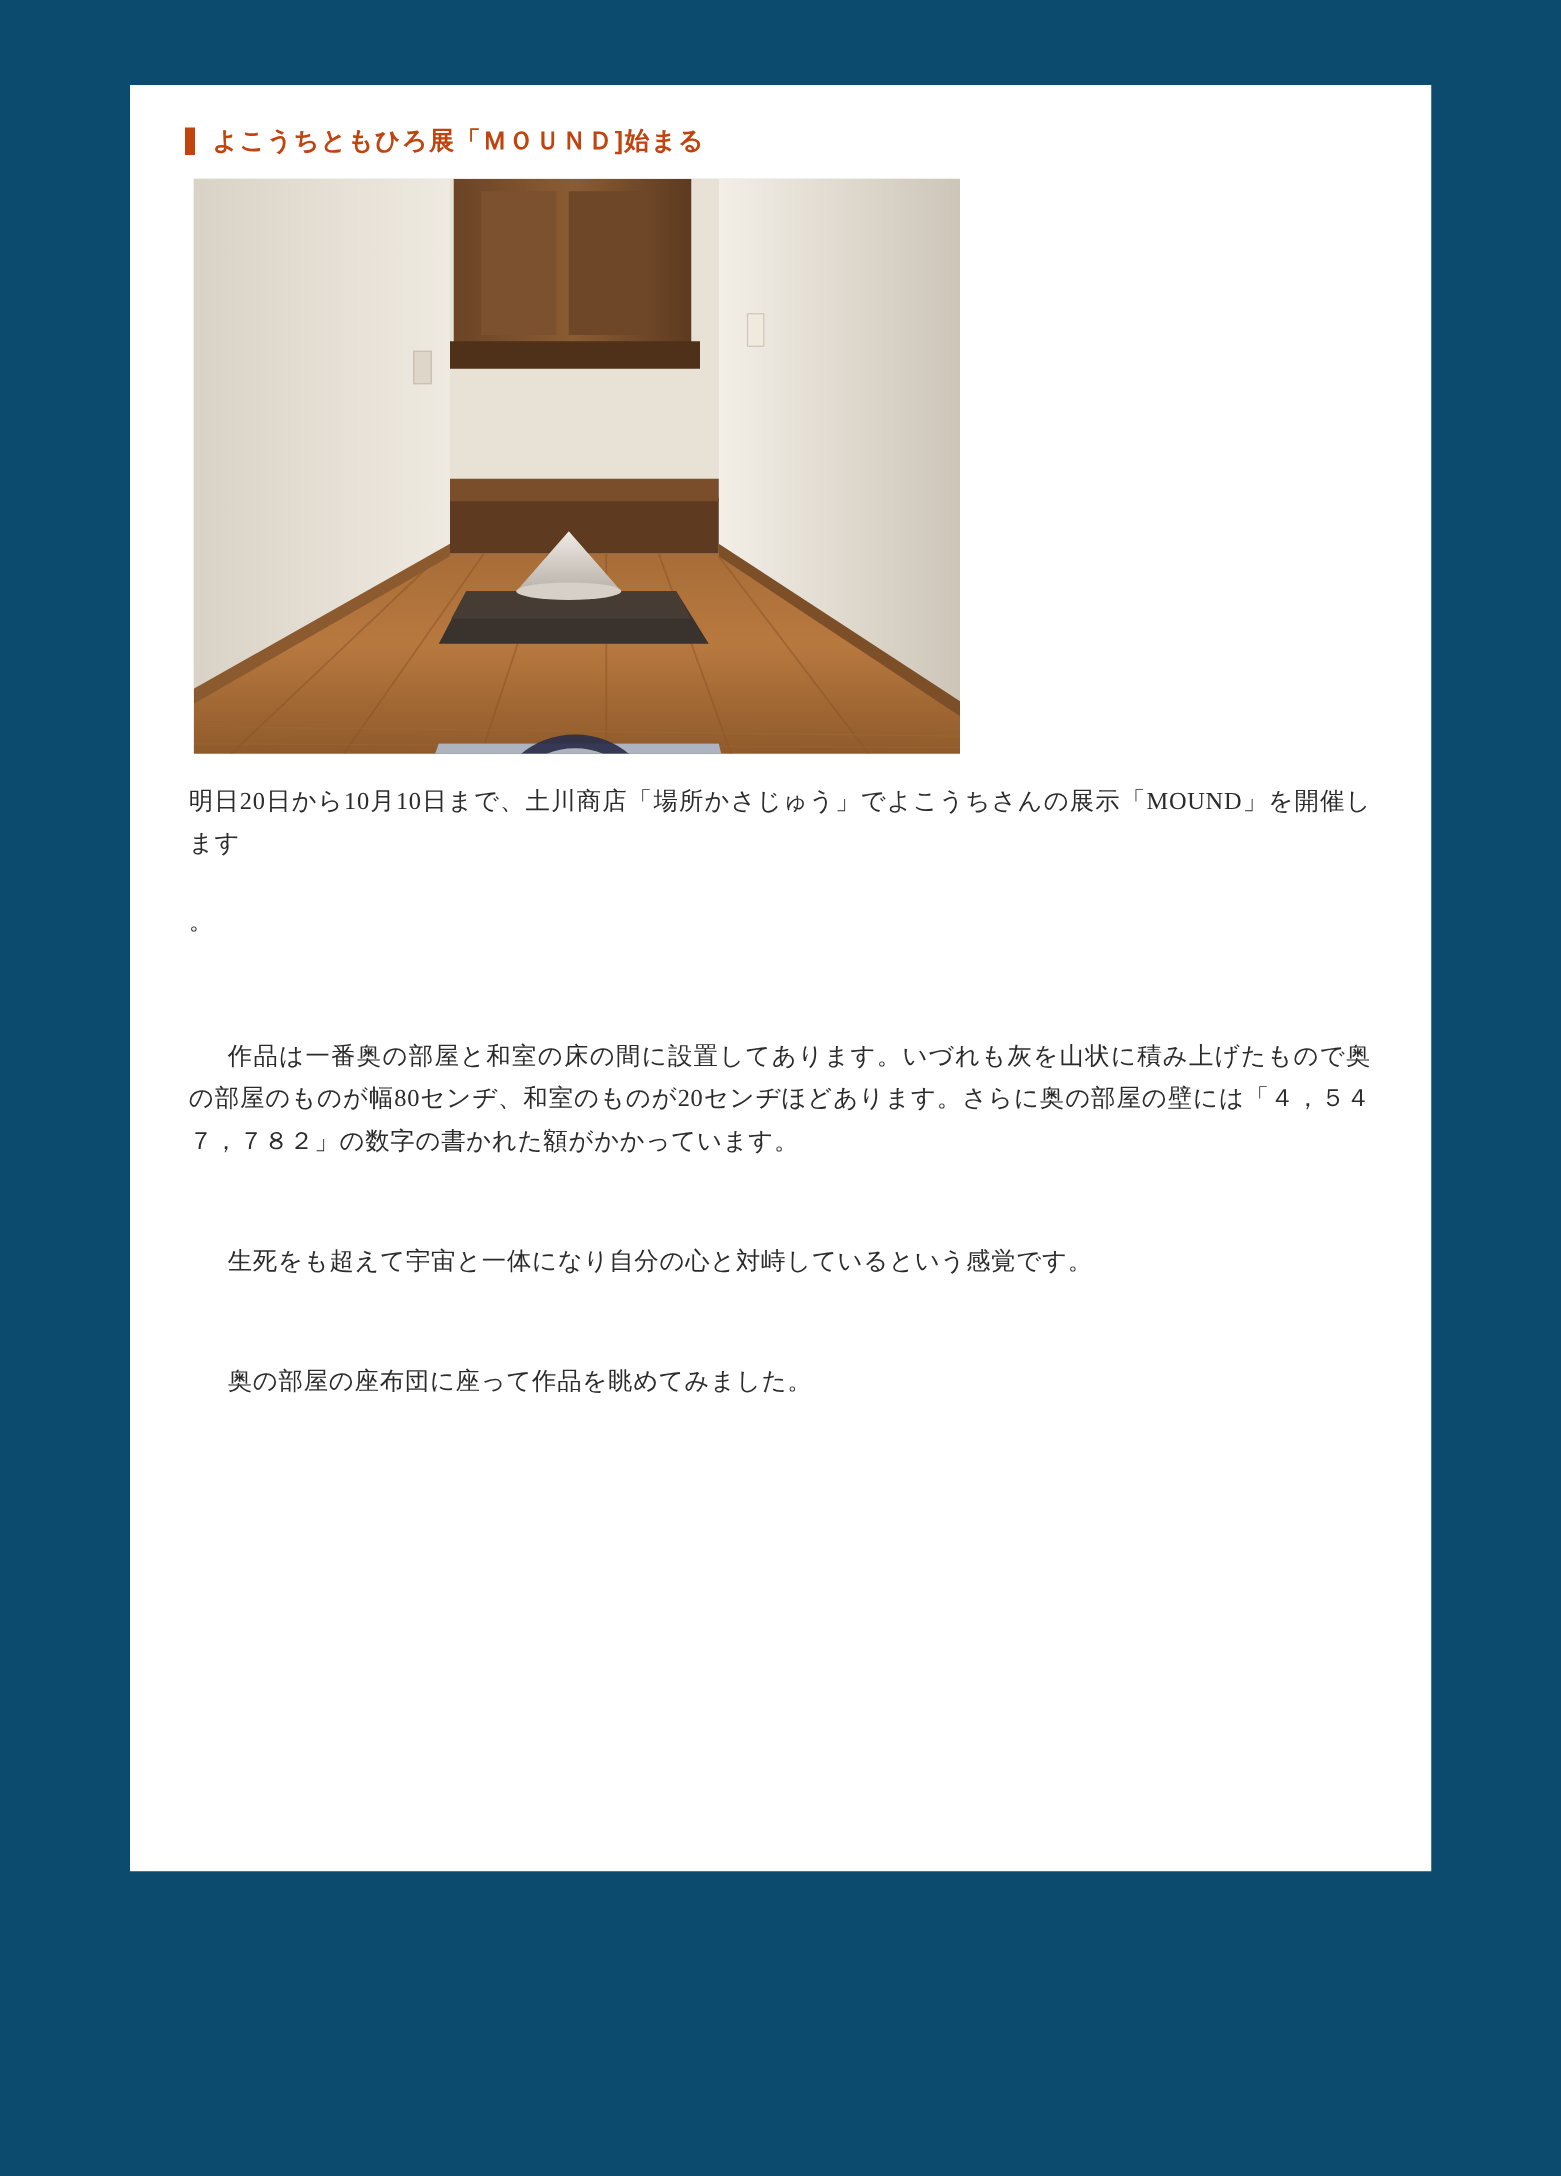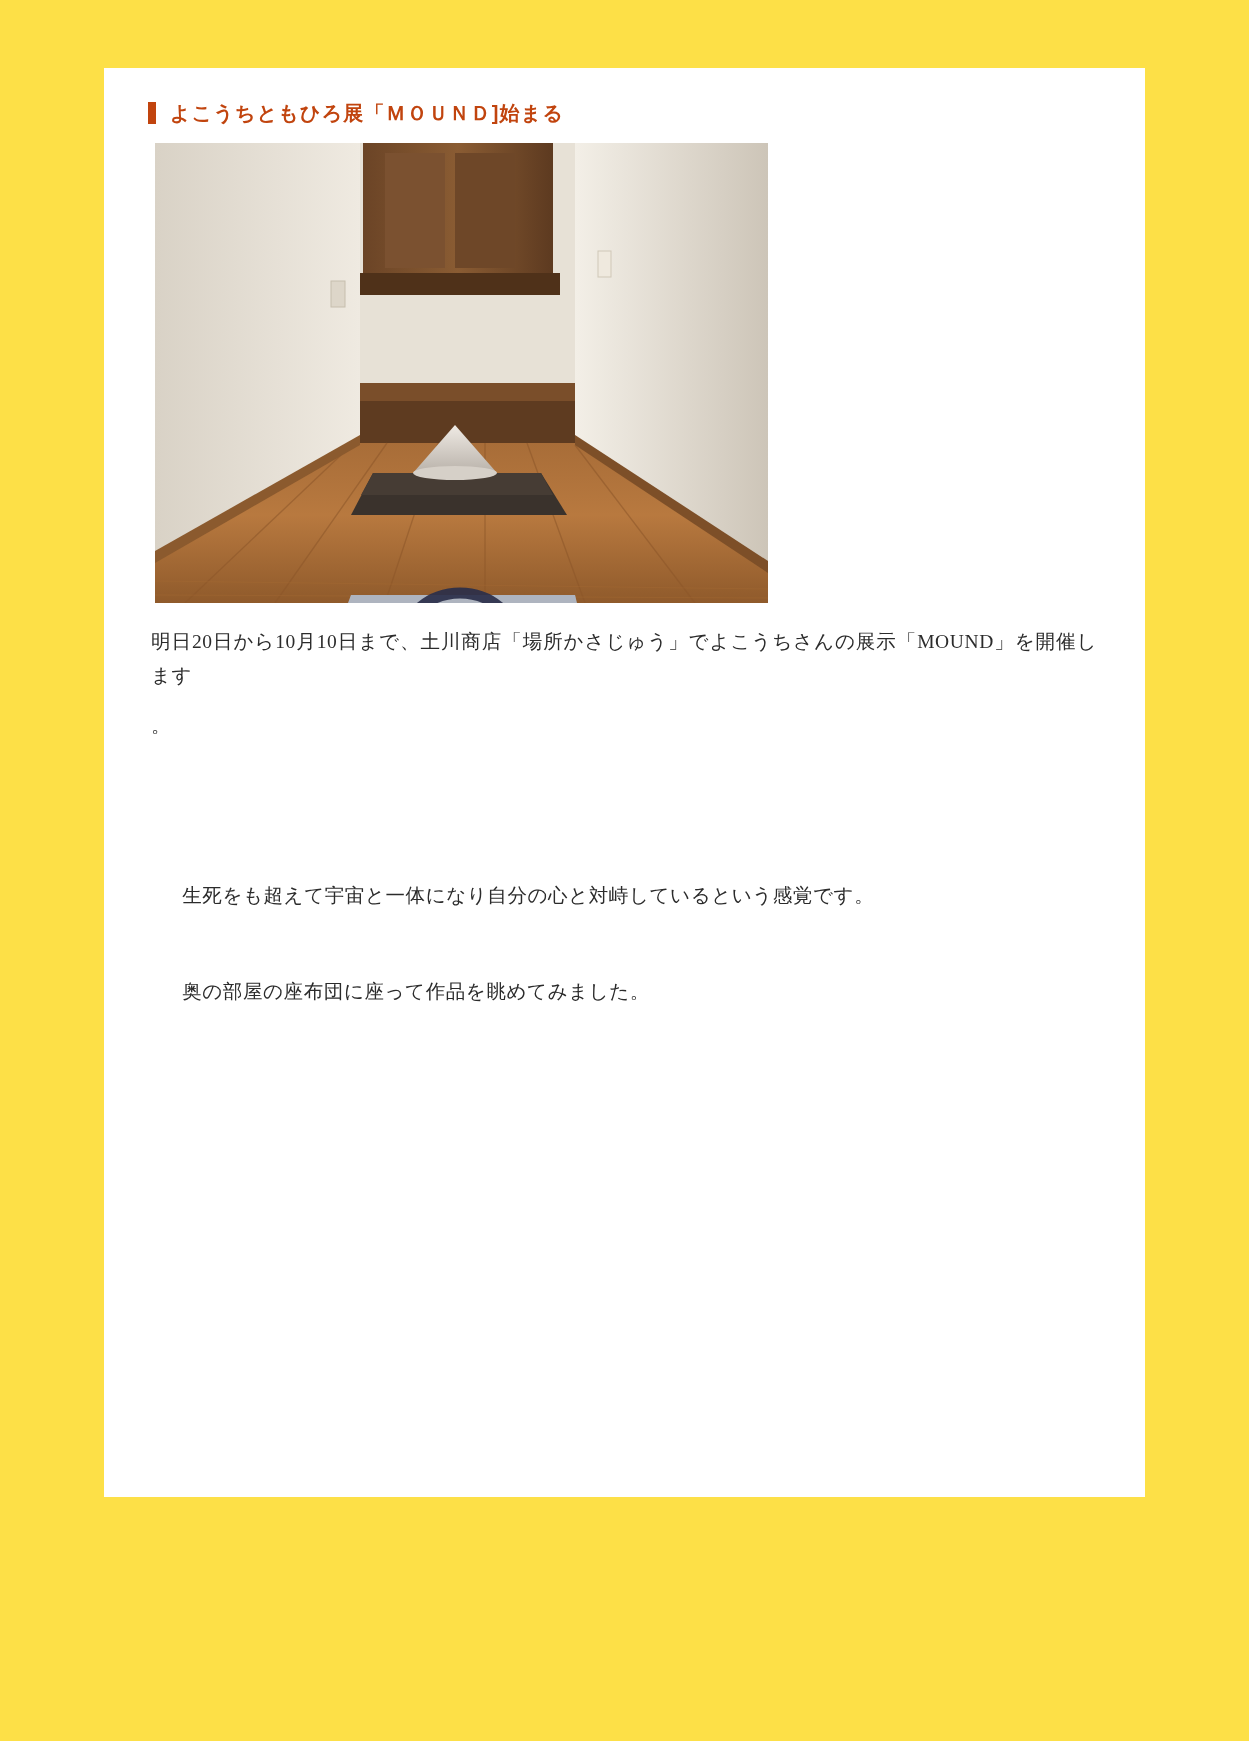--- a/index.html
+++ b/index.html
@@ -10,21 +10,21 @@
   body {
     width: 1249px;
     height: 1741px;
     font-family: "Liberation Sans", sans-serif;
     -webkit-font-smoothing: antialiased;
   }
   .page-wrap {
     position: relative;
     width: 1249px;
     height: 1741px;
-    background: #fde047;
+    background: #0c4a6e;
   }
   .page {
     position: absolute;
     left: 104px;
     top: 68px;
     width: 1041px;
     height: 1429px;
     background: #ffffff;
     box-sizing: border-box;
     padding: 0;
@@ -69,21 +69,21 @@
     color: #2b2b2b;
   }
   .para {
     font-size: 19.5px;
     line-height: 1.75;
     letter-spacing: 0.6px;
     margin: 0;
     text-align: justify;
   }
   .para.lede {
-    margin-bottom: 0;
+    margin-bottom: 12px;
   }
   .para.indent {
     text-indent: 1.6em;
   }
   .gap-xs { height: 18px; }
   .gap-m  { height: 58px; }
   .gap-l  { height: 62px; }
   .dot-line {
     font-size: 19.5px;
     line-height: 1.5;
@@ -196,20 +196,21 @@
         <polygon points="420,292 613,418 613,430 420,302" fill="#7d4f28"></polygon>
       </svg>
     </div>
 
     <div class="body-copy">
       <p class="para lede">明日20日から10月10日まで、土川商店「場所かさじゅう」でよこうちさんの展示「MOUND」を開催します</p>
       <div class="gap-xs"></div>
       <p class="dot-line">。</p>
       <div class="gap-xs"></div>
       <div class="gap-m"></div>
+      <p class="para indent">作品は一番奥の部屋と和室の床の間に設置してあります。いづれも灰を山状に積み上げたもので奥の部屋のものが幅80センヂ、和室のものが20センヂほどあります。さらに奥の部屋の壁には「４，５４７，７８２」の数字の書かれた額がかかっています。</p>
       <div class="gap-l"></div>
       <p class="para indent">生死をも超えて宇宙と一体になり自分の心と対峙しているという感覚です。</p>
       <div class="gap-l"></div>
       <p class="para indent">奥の部屋の座布団に座って作品を眺めてみました。</p>
       <div class="gap-xs"></div>
       <div class="gap-l"></div>
     </div>
 
   </div>
 </div>

